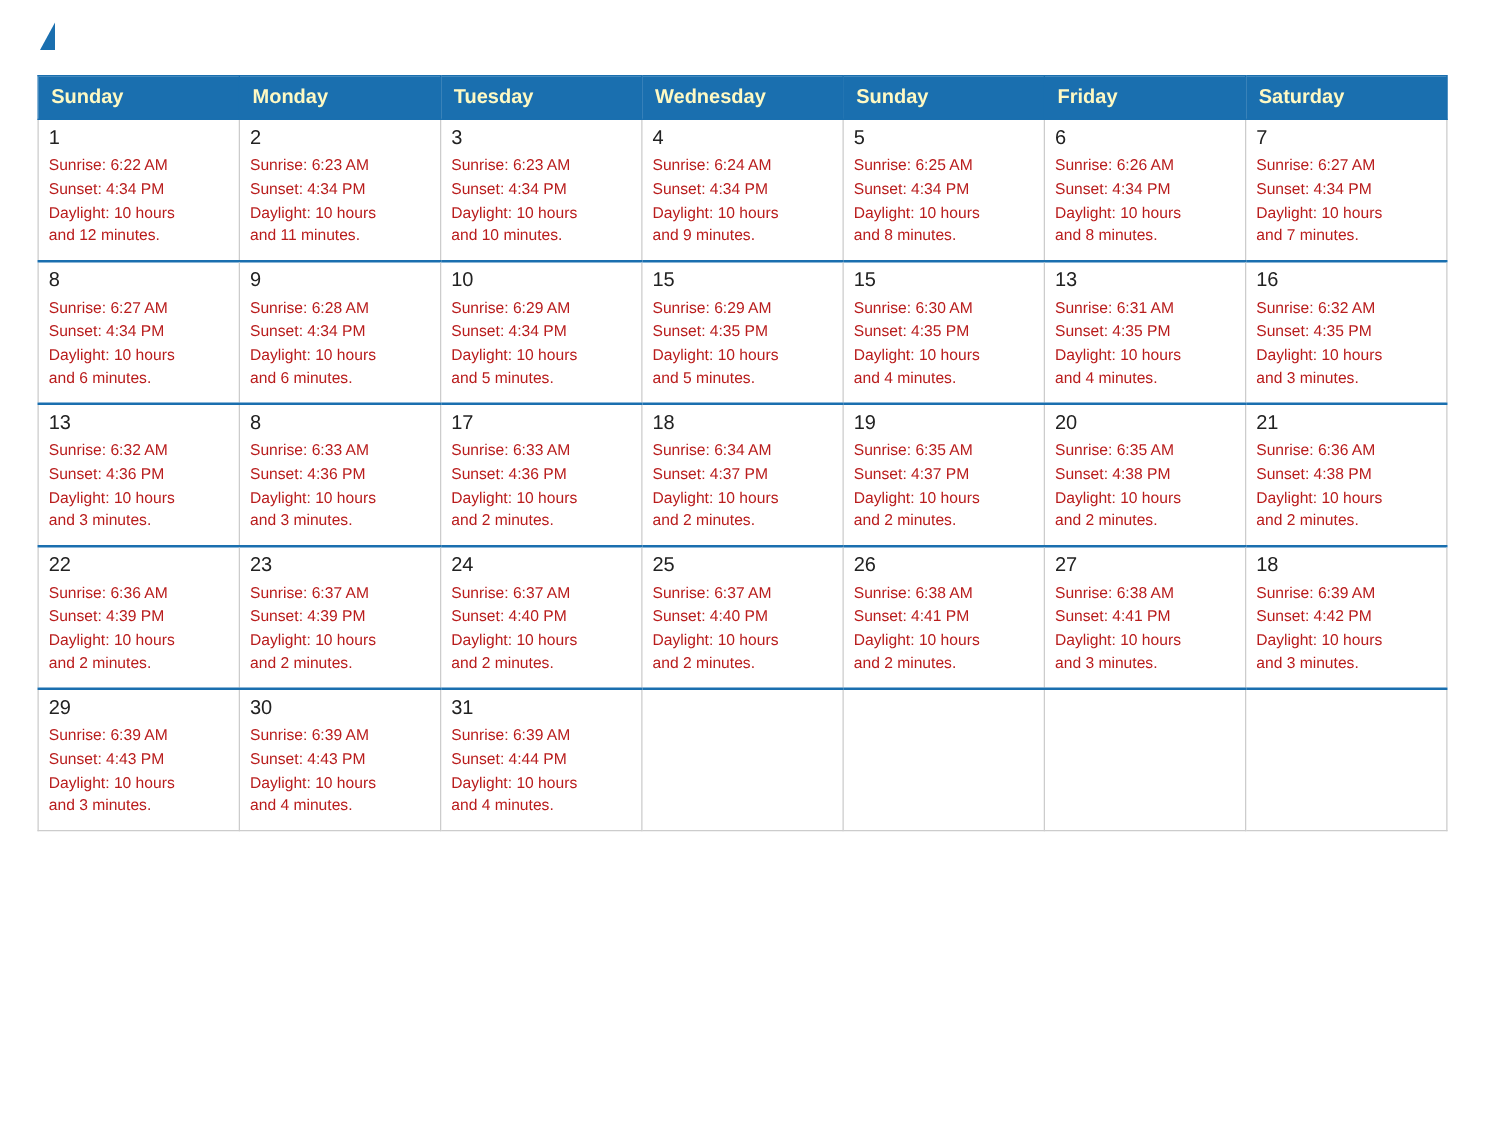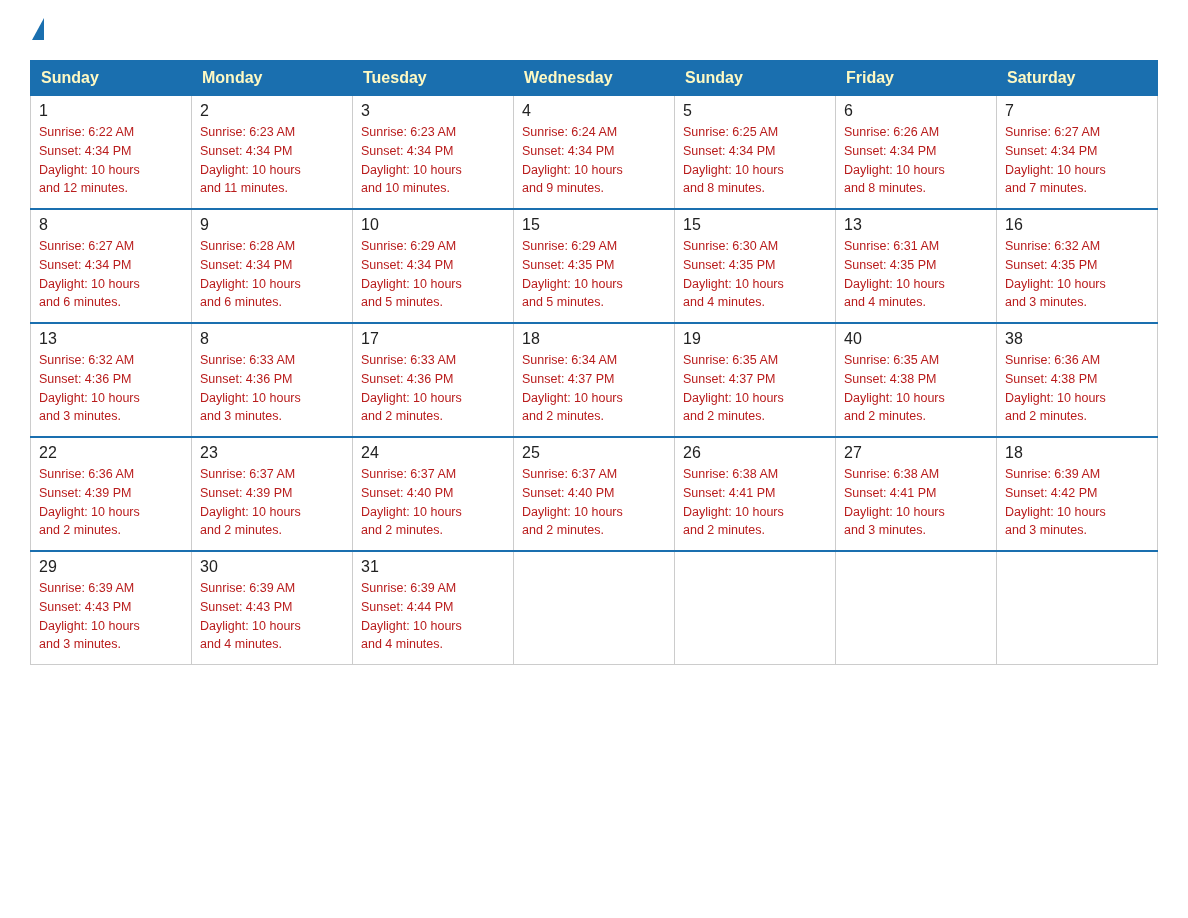--- a/index.html
+++ b/index.html
@@ -202,25 +202,25 @@
         </td>
         <td>
           <span class="day-number">18</span>
         <div class="day-info">Sunrise: 6:34 AM<br>Sunset: 4:37 PM<br>Daylight: 10 hours<br>and 2 minutes.</div>
         </td>
         <td>
           <span class="day-number">19</span>
         <div class="day-info">Sunrise: 6:35 AM<br>Sunset: 4:37 PM<br>Daylight: 10 hours<br>and 2 minutes.</div>
         </td>
         <td>
-          <span class="day-number">40</span>
+          <span class="day-number">20</span>
         <div class="day-info">Sunrise: 6:35 AM<br>Sunset: 4:38 PM<br>Daylight: 10 hours<br>and 2 minutes.</div>
         </td>
         <td>
-          <span class="day-number">38</span>
+          <span class="day-number">21</span>
         <div class="day-info">Sunrise: 6:36 AM<br>Sunset: 4:38 PM<br>Daylight: 10 hours<br>and 2 minutes.</div>
         </td>
       </tr>
       <tr>
         <td>
           <span class="day-number">22</span>
         <div class="day-info">Sunrise: 6:36 AM<br>Sunset: 4:39 PM<br>Daylight: 10 hours<br>and 2 minutes.</div>
         </td>
         <td>
           <span class="day-number">23</span>

